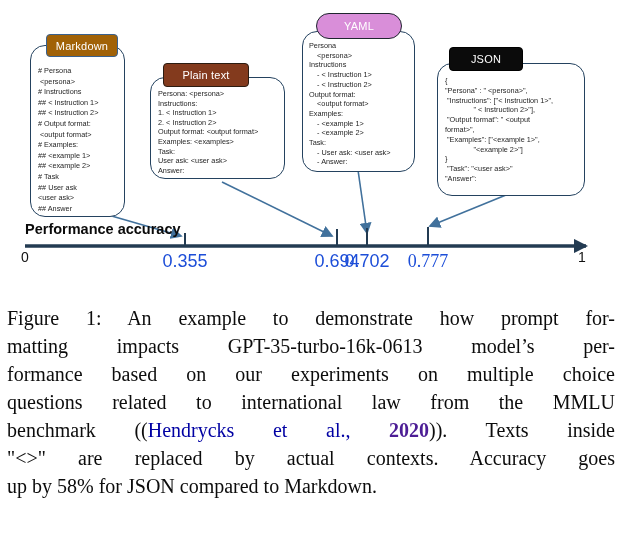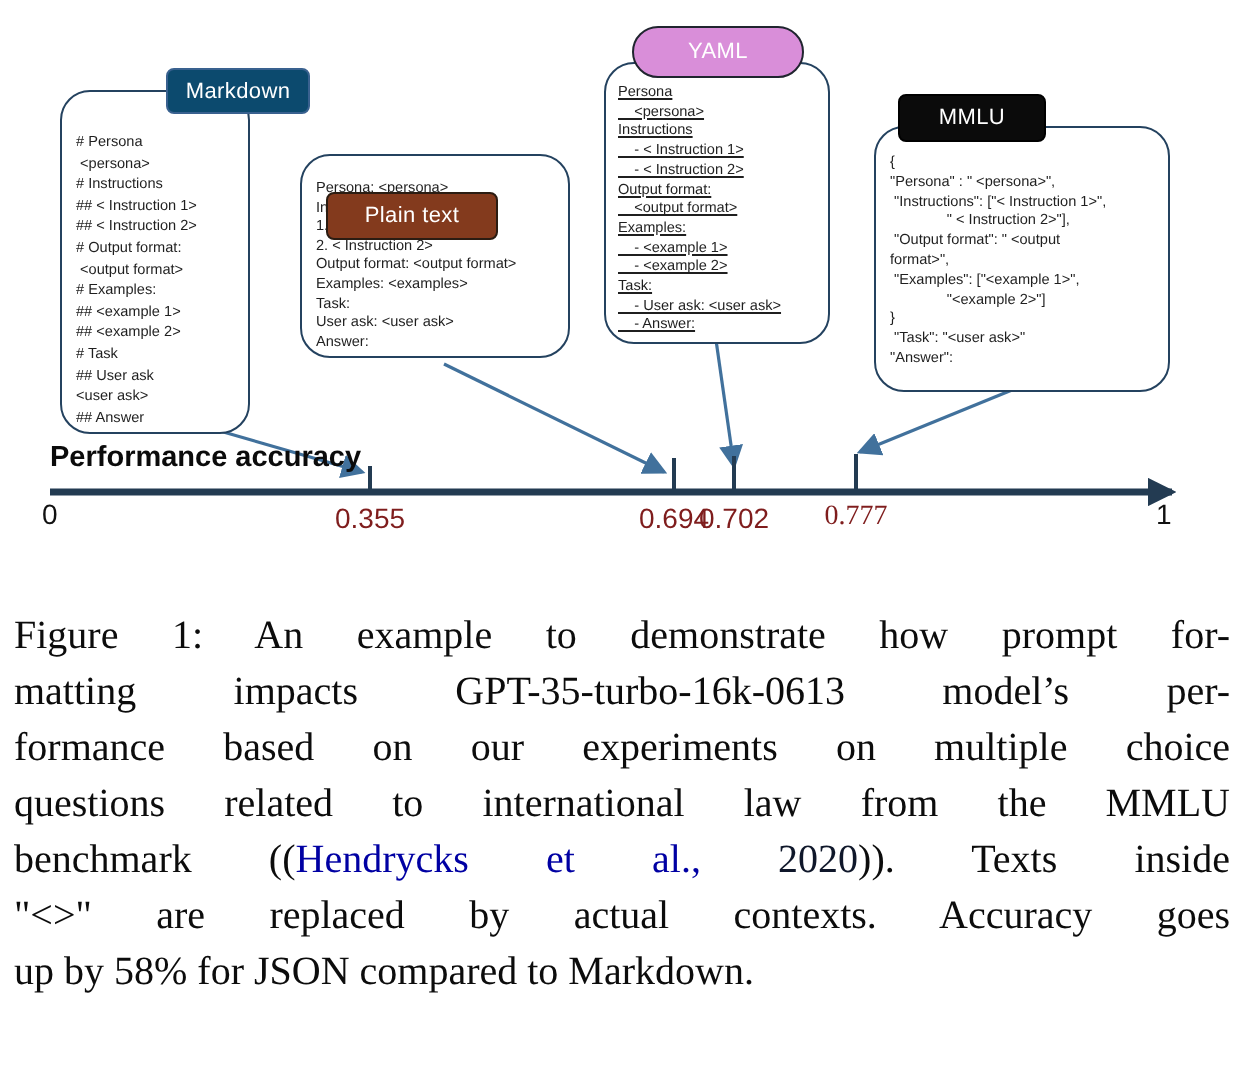--- a/index.html
+++ b/index.html
@@ -10,31 +10,31 @@
   #diagram-svg{position:absolute;left:0;top:0;}
   .callout{position:absolute;background:#ffffff;border:1.7px solid #24425f;border-radius:15px;}
   .tab{position:absolute;display:flex;align-items:center;justify-content:center;
        color:#ffffff;font-size:11px;letter-spacing:.2px;border-radius:4px;z-index:3;}
   .code{position:absolute;color:#1f1f1f;font-size:7.3px;white-space:pre;z-index:2;}
   .code .ln{white-space:pre;}
   #callout-markdown{left:30px;top:45px;width:93px;height:170px;}
   #tab-markdown{left:46px;top:34px;width:70px;height:21px;}
   #code-markdown{left:38px;top:66px;line-height:10.6px;}
   #callout-plain{left:150px;top:77px;width:133px;height:100px;}
-  #tab-plain{left:163px;top:63px;width:84px;height:22px;margin-top:33px;}
+  #tab-plain{left:163px;top:63px;width:84px;height:22px;}
   #code-plain{left:158px;top:89px;line-height:9.6px;}
   #callout-yaml{left:302px;top:31px;width:111px;height:139px;}
   #tab-yaml{left:316px;top:13px;width:84px;height:24px;border-radius:13px;}
-  #code-yaml{left:309px;top:41px;line-height:9.7px;text-decoration:underline;}
+  #code-yaml{left:309px;top:41px;line-height:9.7px;}
   #callout-json{left:437px;top:63px;width:146px;height:131px;}
   #tab-json{left:449px;top:47px;width:72px;height:22px;}
   #code-json{left:445px;top:76px;line-height:9.8px;}
   
   #axis-title{position:absolute;left:25px;top:221px;font-weight:bold;font-size:14.5px;color:#0b0b0b;z-index:2;}
-  .tick-label{position:absolute;top:251px;transform:translateX(-50%);font-size:14px;color:#7f1d1d;z-index:2;}
+  .tick-label{position:absolute;top:251px;transform:translateX(-50%);font-size:18px;color:#1d4ed8;z-index:2;}
   #axis-min{position:absolute;left:21px;top:249px;font-size:14px;color:#111;}
   #axis-max{position:absolute;left:578px;top:249px;font-size:14px;color:#111;}
   
   #caption{position:absolute;left:7px;top:304px;width:608px;
            font-family:"Liberation Serif",serif;font-size:20px;color:#0c0c0c;}
   .cap-line{line-height:28px;}
   .cap-line.just{text-align:justify;text-align-last:justify;}
   .cite{cursor:pointer;}
 </style>
 </head>
@@ -61,48 +61,48 @@
       <g id="axis-group">
           <line x1="25" y1="246" x2="586" y2="246" stroke="#233b52" stroke-width="3.4" marker-end="url(#ah-axis)"></line>
           <line x1="185" y1="233" x2="185" y2="246" stroke="#233b52" stroke-width="2"></line>
           <line x1="337" y1="229" x2="337" y2="246" stroke="#233b52" stroke-width="2"></line>
           <line x1="367" y1="228" x2="367" y2="246" stroke="#233b52" stroke-width="2"></line>
           <line x1="428" y1="227" x2="428" y2="246" stroke="#233b52" stroke-width="2"></line>
         </g>
     </svg>
 
     <div class="callout" id="callout-markdown"></div>
-    <div class="tab" id="tab-markdown" style="background: #0c4a6e; border: 1.5px solid rgb(57, 97, 143); margin-left: 37px;">Markdown</div>
+    <div class="tab" id="tab-markdown" style="background: #a16207; border: 1.5px solid rgb(57, 97, 143);">Markdown</div>
     <div class="code" id="code-markdown"><div class="ln"># Persona</div><div class="ln"> &lt;persona&gt;</div><div class="ln"># Instructions</div><div class="ln">## &lt; Instruction 1&gt;</div><div class="ln">## &lt; Instruction 2&gt;</div><div class="ln"># Output format:</div><div class="ln"> &lt;output format&gt;</div><div class="ln"># Examples:</div><div class="ln">## &lt;example 1&gt;</div><div class="ln">## &lt;example 2&gt;</div><div class="ln"># Task</div><div class="ln">## User ask</div><div class="ln">&lt;user ask&gt;</div><div class="ln">## Answer</div></div>
 
     <div class="callout" id="callout-plain"></div>
     <div class="tab" id="tab-plain" style="background: rgb(131, 58, 29); border: 1.5px solid rgb(43, 28, 18);">Plain text</div>
     <div class="code" id="code-plain"><div class="ln">Persona: &lt;persona&gt;</div><div class="ln">Instructions:</div><div class="ln">1. &lt; Instruction 1&gt;</div><div class="ln">2. &lt; Instruction 2&gt;</div><div class="ln">Output format: &lt;output format&gt;</div><div class="ln">Examples: &lt;examples&gt;</div><div class="ln">Task:</div><div class="ln">User ask: &lt;user ask&gt;</div><div class="ln">Answer:</div></div>
 
     <div class="callout" id="callout-yaml"></div>
     <div class="tab" id="tab-yaml" style="background: rgb(217, 142, 217); border: 1.5px solid rgb(32, 37, 47);">YAML</div>
     <div class="code" id="code-yaml"><div class="ln">Persona</div><div class="ln">    &lt;persona&gt;</div><div class="ln">Instructions</div><div class="ln">    - &lt; Instruction 1&gt;</div><div class="ln">    - &lt; Instruction 2&gt;</div><div class="ln">Output format:</div><div class="ln">    &lt;output format&gt;</div><div class="ln">Examples:</div><div class="ln">    - &lt;example 1&gt;</div><div class="ln">    - &lt;example 2&gt;</div><div class="ln">Task:</div><div class="ln">    - User ask: &lt;user ask&gt;</div><div class="ln">    - Answer:</div></div>
 
     <div class="callout" id="callout-json"></div>
-    <div class="tab" id="tab-json" style="background: rgb(11, 11, 11); border: 1.5px solid rgb(0, 0, 0);">MMLU</div>
+    <div class="tab" id="tab-json" style="background: rgb(11, 11, 11); border: 1.5px solid rgb(0, 0, 0);">JSON</div>
     <div class="code" id="code-json"><div class="ln">{</div><div class="ln">"Persona" : " &lt;persona&gt;",</div><div class="ln"> "Instructions": ["&lt; Instruction 1&gt;",</div><div class="ln">              " &lt; Instruction 2&gt;"],</div><div class="ln"> "Output format": " &lt;output</div><div class="ln">format&gt;",</div><div class="ln"> "Examples": ["&lt;example 1&gt;",</div><div class="ln">              "&lt;example 2&gt;"]</div><div class="ln">}</div><div class="ln"> "Task": "&lt;user ask&gt;"</div><div class="ln">"Answer":</div></div>
 
     <div id="axis-title">Performance accuracy</div>
     <div id="axis-min" class="endpoint">0</div>
     <div id="axis-max" class="endpoint">1</div>
     <div id="tick-labels">
         <div class="tick-label" style="left: 185px;">0.355</div>
         <div class="tick-label" style="left: 337px;">0.694</div>
         <div class="tick-label" style="left: 367px;">0.702</div>
         <div class="tick-label" style="left: 428px; font-family: Liberation Serif, serif;">0.777</div>
       </div>
   </div>
 
   <div id="caption">
       <div class="cap-line just"><span>Figure 1: An example to demonstrate how prompt for-</span></div>
       <div class="cap-line just"><span>matting impacts GPT-35-turbo-16k-0613 model’s per-</span></div>
       <div class="cap-line just"><span>formance based on our experiments on multiple choice</span></div>
       <div class="cap-line just"><span>questions related to international law from the MMLU</span></div>
-      <div class="cap-line just"><span>benchmark ((</span><span class="cite" style="color: rgb(0, 0, 163); margin-top: 48px;">Hendrycks et al.,</span><span> </span><span class="cite" style="color: #0f172a;">2020</span><span>)). Texts inside</span></div>
+      <div class="cap-line just"><span>benchmark ((</span><span class="cite" style="color: rgb(0, 0, 163); margin-top: 48px;">Hendrycks et al.,</span><span> </span><span class="cite" style="color: #4c1d95; font-weight: bold;">2020</span><span>)). Texts inside</span></div>
       <div class="cap-line just"><span>"&lt;&gt;" are replaced by actual contexts. Accuracy goes</span></div>
       <div class="cap-line"><span>up by 58% for JSON compared to Markdown.</span></div>
     </div>
 </div>
 
 </body></html>

